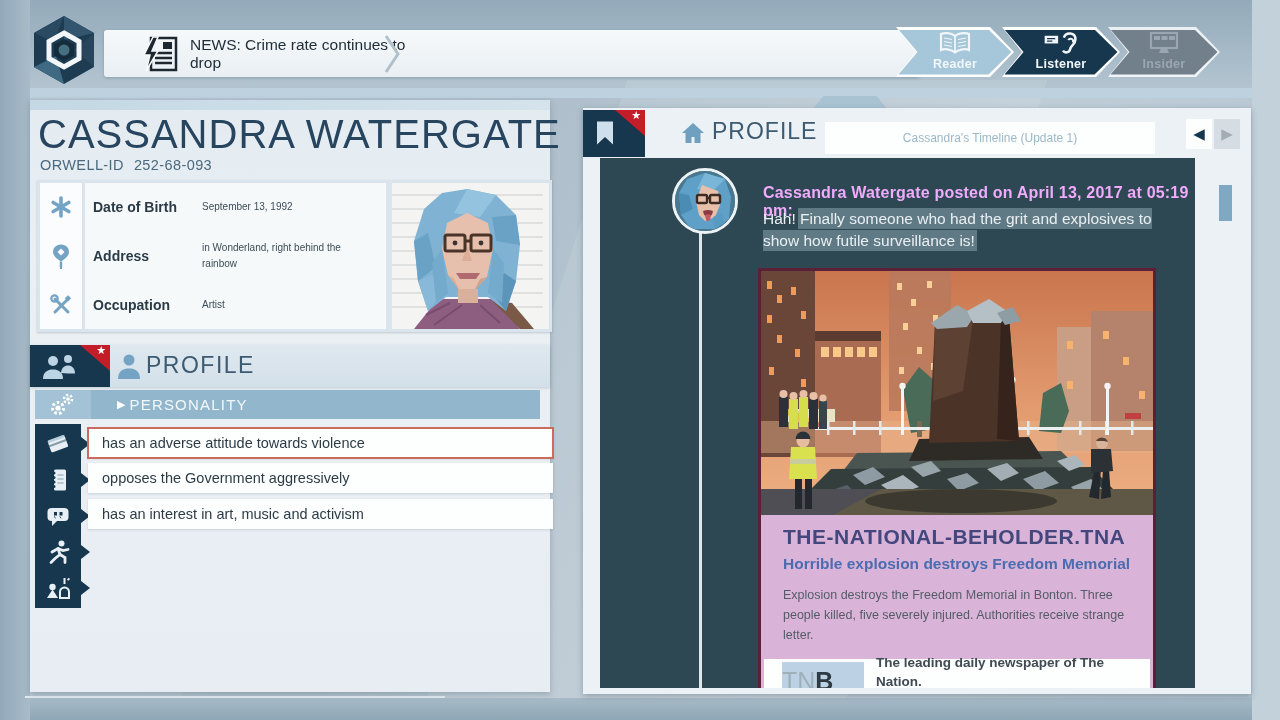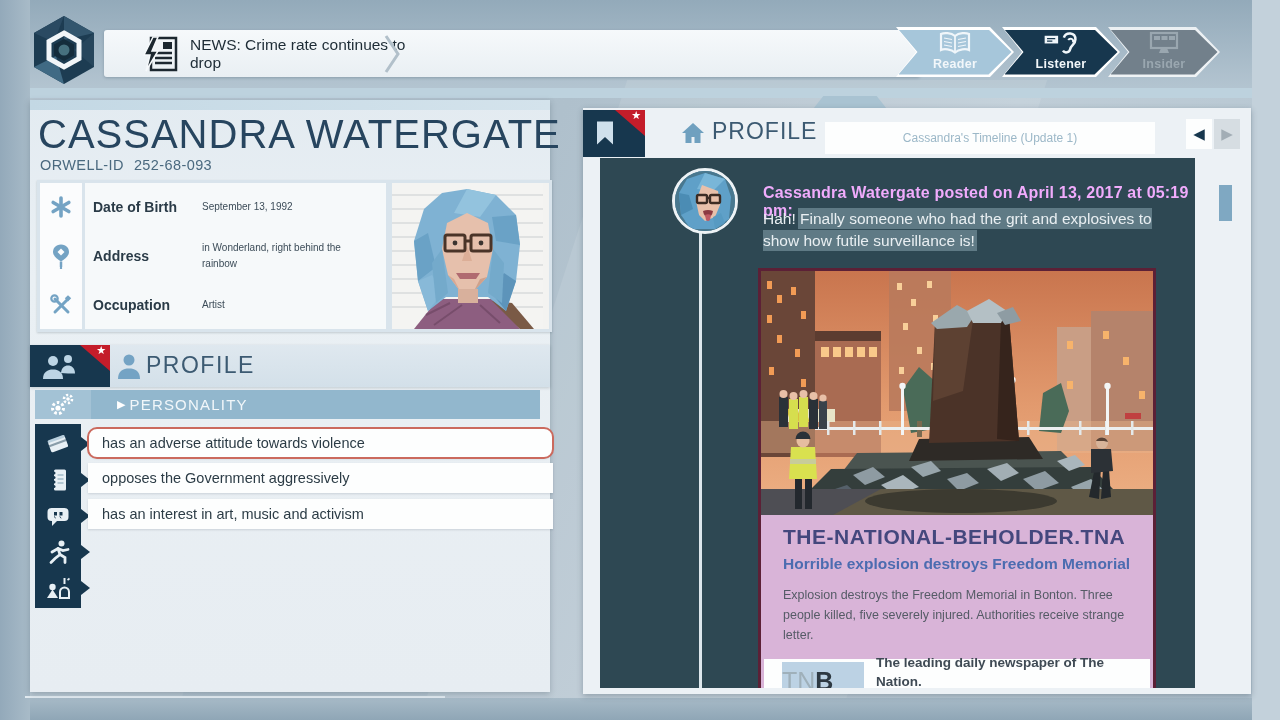--- a/index.html
+++ b/index.html
@@ -72,21 +72,21 @@
   .personality-bar{left:35px;top:390px;width:505px;height:29px;background:#92b7cd;display:flex;align-items:center;}
   .personality-iconchip{width:56px;height:100%;background:#a3c2d5;display:flex;align-items:center;justify-content:center;flex:none;}
   .personality-arrow{color:#fff;font-size:11px;margin-left:26px;}
   .personality-label{color:#f2f7fa;font-size:15px;letter-spacing:1.2px;margin-left:4px;}
 
   .trait-iconbox{left:35px;width:46px;height:40px;background:#17374e;display:flex;align-items:center;justify-content:center;}
   .trait-iconbox::after{content:"";position:absolute;right:-9px;top:50%;margin-top:-7px;
     border-left:9px solid #17374e;border-top:7px solid transparent;border-bottom:7px solid transparent;}
   .trait-bar{left:88px;width:437px;height:30px;background:#fdfefe;display:flex;align-items:center;
     padding:0 14px;font-size:14.5px;color:#2c3c46;box-shadow:0 1px 2px rgba(30,50,65,.15);}
-  .trait-bar.selected{outline:2px solid #cb6a5e;outline-offset:-1px;border-radius:9px;}
+  .trait-bar.selected{outline:2px solid #cb6a5e;outline-offset:-1px;}
 
   
   .web-frame{left:583px;top:108px;width:668px;height:586px;background:#ecf1f5;box-shadow:0 2px 6px rgba(30,50,65,.3);}
   .web-tab{left:583px;top:110px;width:62px;height:47px;background:#17374e;}
   .web-home{left:680px;top:121px;}
   .web-title{left:712px;top:118px;font-size:23px;color:#3c5a72;letter-spacing:1px;}
   .page-title-box{left:825px;top:122px;width:330px;height:32px;background:#fdfefe;
     display:flex;align-items:center;justify-content:center;font-size:12px;color:#9cb8c8;}
   .nav-btn{top:119px;width:26px;height:30px;display:flex;align-items:center;justify-content:center;font-size:15px;}
   .nav-back{left:1186px;background:#fdfefe;color:#17374e;}

